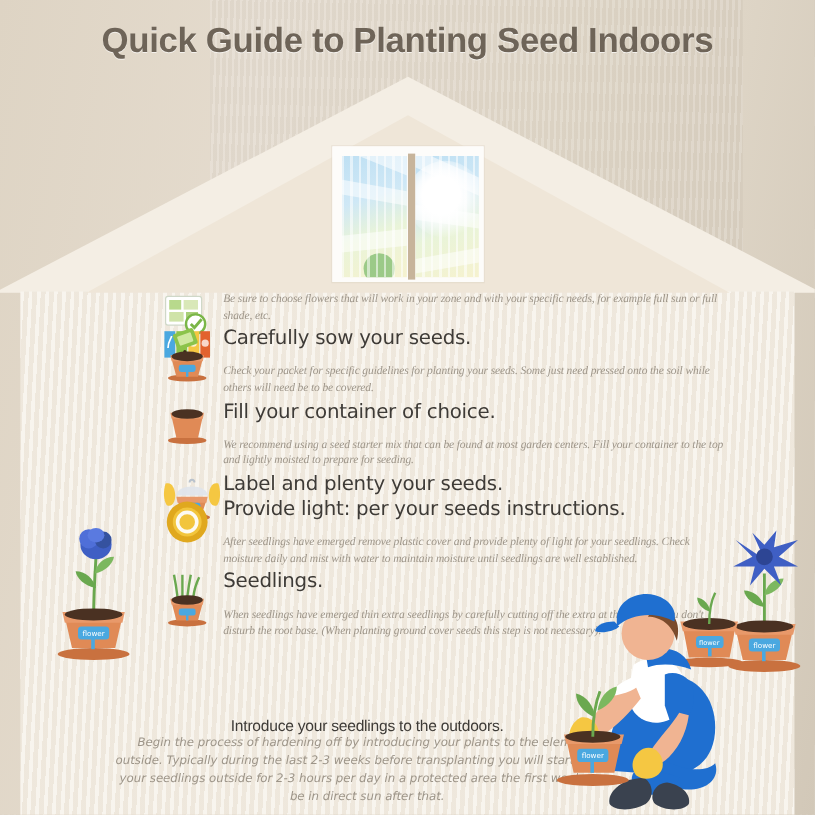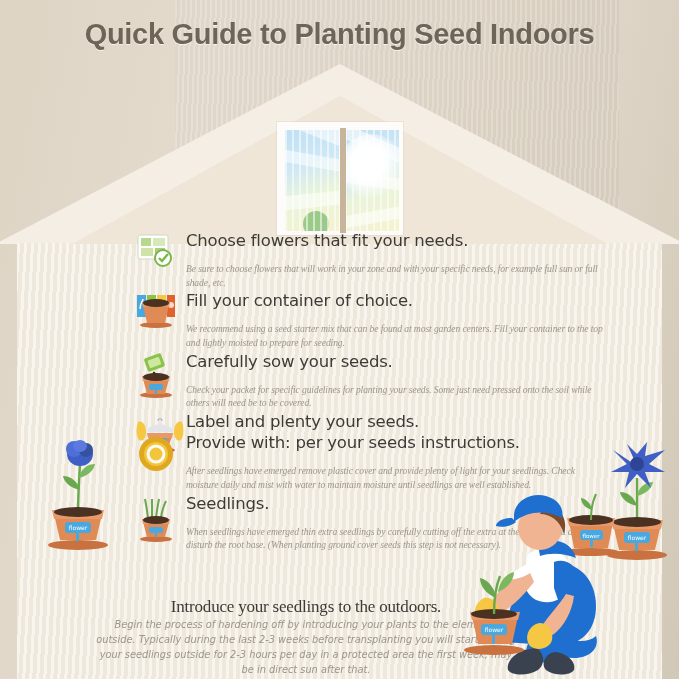--- a/index.html
+++ b/index.html
@@ -113,21 +113,21 @@
   .step-body{
     font-size:9.6px;color:#9d9589;font-style:italic;line-height:1.42;
     font-family:Liberation Serif, serif;
     margin-top:12px;letter-spacing:-0.1px;
   }
   
   .footer{
     position:absolute;left:96px;top:597px;width:420px;text-align:center;z-index:20;
   }
   .footer-head{
-    font-size:17px;color:#3e3b37;font-family:Liberation Serif, serif;letter-spacing:-0.2px;
+    font-size:13px;color:#3e3b37;font-family:Liberation Sans, sans-serif;letter-spacing:-0.2px;
   }
   .footer-body{
     font-size:9.8px;color:#9d9589;font-style:italic;line-height:1.52;margin-top:1px;
     font-family:"DejaVu Sans", sans-serif;
   }
   
   .potwrap{position:absolute;z-index:18;}
   
   .gardener{position:absolute;left:436px;top:492px;width:200px;height:187px;z-index:25;}
   svg{display:block;overflow:visible;}
@@ -280,52 +280,36 @@
           <rect x="2" y="2" width="30" height="24" rx="2" fill="#ffffff" stroke="#cfd8c8"></rect>
           <rect x="5" y="5" width="10" height="8" fill="#b8d98c"></rect>
           <rect x="17" y="5" width="12" height="8" fill="#d9e8b8"></rect>
           <rect x="5" y="15" width="12" height="8" fill="#cfe3a8"></rect>
           <rect x="19" y="15" width="10" height="8" fill="#a9cf7a"></rect>
           <circle cx="27" cy="25" r="8" fill="#ffffff" stroke="#7ab648" stroke-width="2"></circle>
           <path d="M23 25 L26 28 L32 21" stroke="#7ab648" stroke-width="2.4" fill="none"></path>
         </svg>
       </div>
       <div class="step-text">
-        <div class="step-head">Choose flowers that fit your needs.</div>
         <div class="step-body">Be sure to choose flowers that will work in your zone and with your specific needs, for example full sun or full shade, etc.</div>
       </div>
     </div>
 
     <div class="step">
       <div class="step-icon">
         <svg width="40" height="28" viewBox="0 0 40 28">
           <rect x="1" y="2" width="9" height="22" fill="#4aa8e0"></rect>
           <rect x="11" y="2" width="9" height="22" fill="#8bc34a"></rect>
           <rect x="21" y="2" width="9" height="22" fill="#f5c742"></rect>
           <rect x="31" y="2" width="8" height="22" fill="#e2622e"></rect>
           <path d="M4 16 C4 10 7 8 7 6" stroke="#fff" stroke-width="1.4" fill="none"></path>
           <circle cx="15" cy="12" r="3" fill="#ffffff" opacity=".75"></circle>
           <circle cx="25" cy="12" r="3" fill="#ffffff" opacity=".75"></circle>
           <circle cx="35" cy="12" r="3" fill="#ffffff" opacity=".75"></circle>
         </svg>
-      </div>
-    </div>
-
-    <div class="step">
-      <div class="step-icon">
-        <svg width="40" height="36" viewBox="0 0 40 36">
-          <ellipse cx="20" cy="32" rx="16" ry="3" fill="#c9713f"></ellipse>
-          <path d="M7 12 L33 12 L29 30 L11 30 Z" fill="#e08a56"></path>
-          <path d="M6 9 L34 9 L33 14 L7 14 Z" fill="#e8996a"></path>
-          <ellipse cx="20" cy="10" rx="13" ry="4" fill="#4a3122"></ellipse>
-        </svg>
-      </div>
-      <div class="step-text">
-        <div class="step-head">Fill your container of choice.</div>
-        <div class="step-body">We recommend using a seed starter mix that can be found at most garden centers. Fill your container to the top and lightly moisted to prepare for seeding.</div>
       </div>
     </div>
 
     <div class="step">
       <div class="step-icon">
         <svg width="40" height="44" viewBox="0 0 40 44">
           <g transform="rotate(-20 20 10)">
             <rect x="10" y="1" width="18" height="14" rx="2" fill="#8bc34a"></rect>
             <rect x="13" y="4" width="12" height="8" rx="1" fill="#cfe8a0"></rect>
           </g>
@@ -341,20 +325,35 @@
         </svg>
       </div>
       <div class="step-text">
         <div class="step-head">Carefully sow your seeds.</div>
         <div class="step-body">Check your packet for specific guidelines for planting your seeds.  Some just need pressed onto the soil while others will need be to be covered.</div>
       </div>
     </div>
 
     <div class="step">
       <div class="step-icon">
+        <svg width="40" height="36" viewBox="0 0 40 36">
+          <ellipse cx="20" cy="32" rx="16" ry="3" fill="#c9713f"></ellipse>
+          <path d="M7 12 L33 12 L29 30 L11 30 Z" fill="#e08a56"></path>
+          <path d="M6 9 L34 9 L33 14 L7 14 Z" fill="#e8996a"></path>
+          <ellipse cx="20" cy="10" rx="13" ry="4" fill="#4a3122"></ellipse>
+        </svg>
+      </div>
+      <div class="step-text">
+        <div class="step-head">Fill your container of choice.</div>
+        <div class="step-body">We recommend using a seed starter mix that can be found at most garden centers. Fill your container to the top and lightly moisted to prepare for seeding.</div>
+      </div>
+    </div>
+
+    <div class="step">
+      <div class="step-icon">
         <svg width="48" height="40" viewBox="0 0 48 40">
           <path d="M2 8 C0 14 0 22 3 26 C7 28 10 24 10 18 C10 12 7 6 2 8 Z" fill="#f5c742"></path>
           <path d="M46 8 C48 14 48 22 45 26 C41 28 38 24 38 18 C38 12 41 6 46 8 Z" fill="#f5c742"></path>
           <ellipse cx="24" cy="36" rx="15" ry="3" fill="#c9713f"></ellipse>
           <path d="M12 22 L36 22 L32 34 L16 34 Z" fill="#e08a56"></path>
           <path d="M11 19 L37 19 L36 24 L12 24 Z" fill="#e8996a"></path>
           <path d="M11 18 C11 8 37 8 37 18 Z" fill="#dfe4ea" opacity=".92"></path>
           <path d="M22 7 C22 4 26 4 26 7" stroke="#b9c2cc" stroke-width="1.6" fill="none"></path>
           <rect x="17" y="24" width="14" height="6" rx="2" fill="#4aa8e0"></rect>
         </svg>
@@ -366,21 +365,21 @@
 
     <div class="step">
       <div class="step-icon">
         <svg width="40" height="38" viewBox="0 0 40 38">
           <circle cx="20" cy="19" r="17" fill="#e0a81e"></circle>
           <circle cx="20" cy="19" r="12" fill="#f2c53d"></circle>
           <circle cx="20" cy="19" r="8" fill="none" stroke="#fdfaf2" stroke-width="3"></circle>
         </svg>
       </div>
       <div class="step-text">
-        <div class="step-head">Provide with: per your seeds instructions.</div>
+        <div class="step-head">Provide light: per your seeds instructions.</div>
         <div class="step-body">After seedlings have emerged remove plastic cover and provide plenty of light for your seedlings. Check moisture daily and mist with water to maintain moisture until seedlings are well established.</div>
       </div>
     </div>
 
     <div class="step">
       <div class="step-icon">
         <svg width="40" height="46" viewBox="0 0 40 46">
           <g stroke="#6aa84f" stroke-width="2" fill="none">
             <path d="M12 22 C11 14 10 8 9 3"></path>
             <path d="M16 22 C16 14 16 8 16 3"></path>

